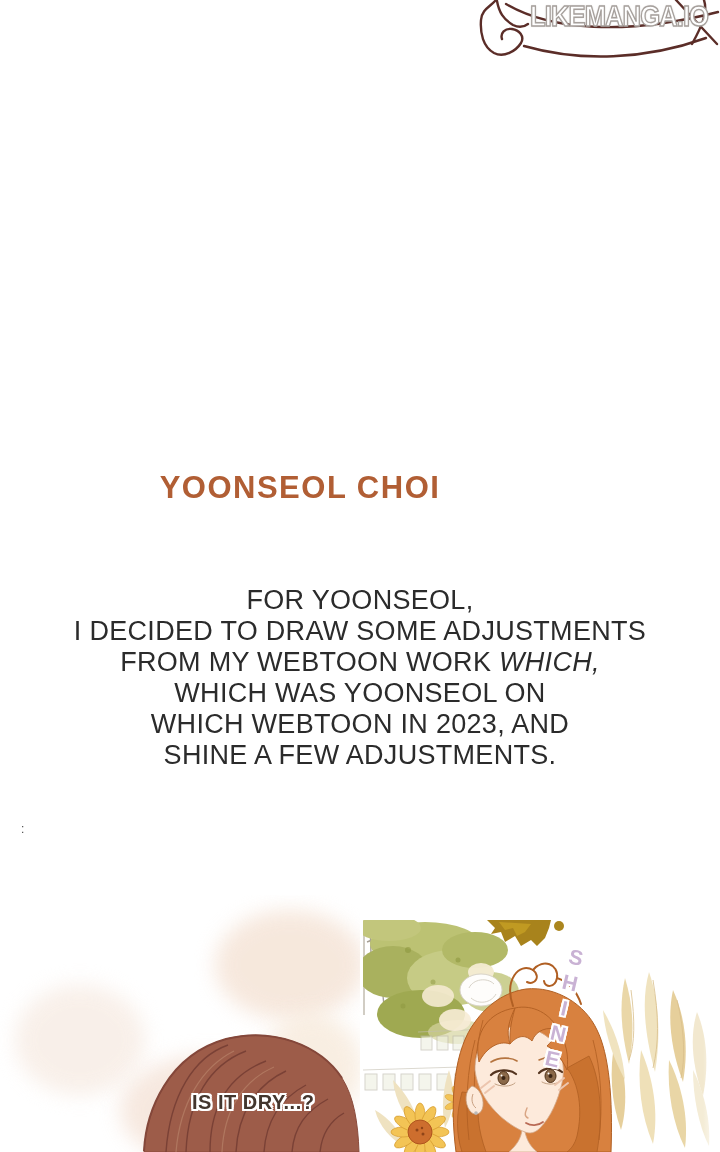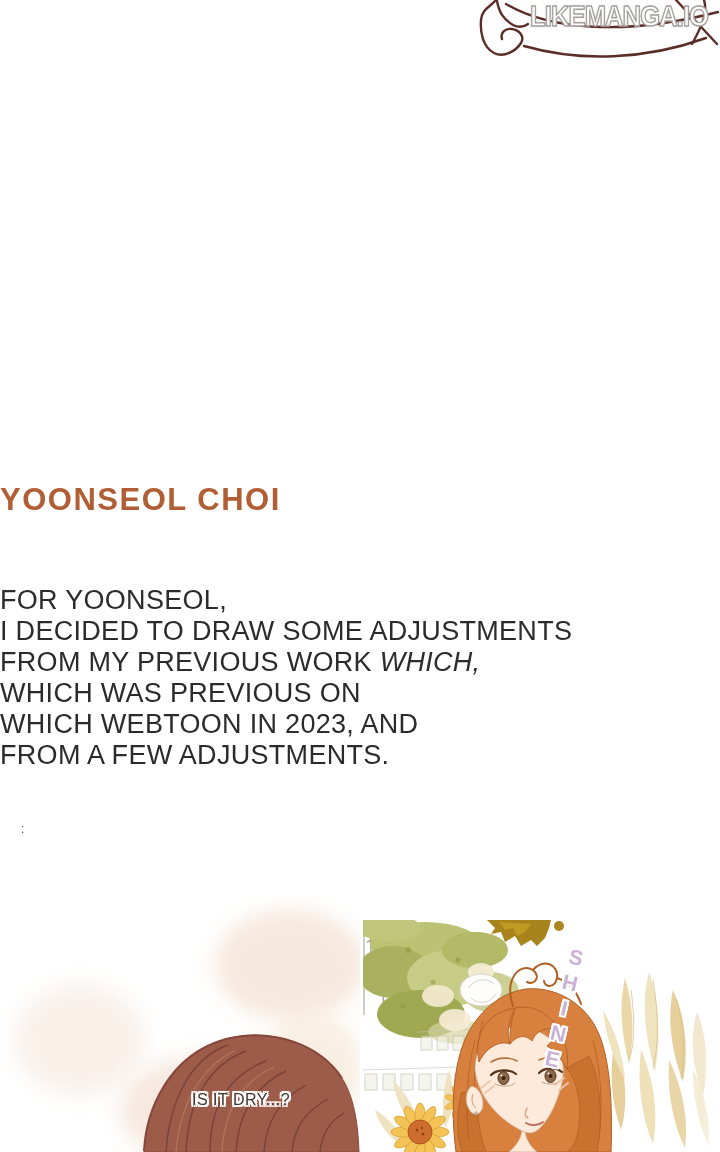--- a/index.html
+++ b/index.html
@@ -11,40 +11,40 @@
   .top-deco{position:absolute;left:440px;top:0;width:280px;height:66px;}
   .watermark{
     position:absolute;top:0;left:530px;white-space:nowrap;
     font-weight:700;font-size:27px;letter-spacing:-1px;color:#ffffff;
     -webkit-text-stroke:1.3px #a6a09c;
     text-shadow:0 0 2px #b3ada8;
     transform:scale(.95,1.08);transform-origin:top left;
   }
   
   .title{
-    position:absolute;top:470px;left:0;width:600px;
-    font-size:31px;font-weight:700;letter-spacing:1.5px;color:#b15e34;margin-top:12px;
+    position:absolute;top:470px;left:0;width:600px;text-align:center;
+    font-size:31px;font-weight:700;letter-spacing:1.5px;color:#b15e34;
   }
   .note{
-    position:absolute;top:585px;left:0;width:720px;
+    position:absolute;top:585px;left:0;width:720px;text-align:center;
     font-size:27px;line-height:31px;color:#2b2b2b;letter-spacing:.3px;
   }
   .note .it{font-style:italic;}
   .margin-mark{position:absolute;left:21px;top:822px;font-size:12px;color:#4a4a4a;}
   
   .art-left{position:absolute;left:0;top:895px;width:360px;height:257px;overflow:hidden;}
   .splotch{position:absolute;border-radius:50%;filter:blur(10px);}
   .s1{left:215px;top:15px;width:150px;height:110px;background:#f5e4d7;opacity:.85;}
   .s2{left:15px;top:90px;width:130px;height:110px;background:#f7ece4;opacity:.8;}
   .s3{left:120px;top:160px;width:180px;height:110px;background:#f3dfd2;opacity:.7;}
   .s4{left:262px;top:118px;width:100px;height:110px;background:#f7eadb;opacity:.8;}
   .hair-left{position:absolute;left:128px;top:128px;}
   .speech{
     position:absolute;left:192px;top:196px;white-space:nowrap;
-    font-size:16px;font-weight:400;letter-spacing:.5px;color:#43362e;
+    font-size:20px;font-weight:700;letter-spacing:.5px;color:#43362e;
     text-shadow:-2px -2px 0 #fff,0 -2px 0 #fff,2px -2px 0 #fff,-2px 0 0 #fff,
                  2px 0 0 #fff,-2px 2px 0 #fff,0 2px 0 #fff,2px 2px 0 #fff;
   }
   
   .art-right{position:absolute;left:363px;top:920px;width:357px;height:232px;overflow:hidden;background:#ffffff;}
   .sfx{
     position:absolute;left:203px;top:26px;
     writing-mode:vertical-lr;text-orientation:upright;
     font-size:21px;font-weight:700;letter-spacing:3px;color:#c9b2d4;
     transform:rotate(13deg);transform-origin:top center;
@@ -68,24 +68,24 @@
     </g>
   </svg>
 
   <div class="watermark">LIKEMANGA.IO</div>
 
   <div class="title">YOONSEOL CHOI</div>
 
   <div class="note">
     <div>FOR YOONSEOL,</div>
     <div>I DECIDED TO DRAW SOME ADJUSTMENTS</div>
-    <div><span>FROM MY PREVIOUS WORK </span><span class="it">WHICH,</span></div>
-    <div>WHICH WAS PREVIOUS ON</div>
+    <div><span>FROM MY WEBTOON WORK </span><span class="it">WHICH,</span></div>
+    <div>WHICH WAS YOONSEOL ON</div>
     <div>WHICH WEBTOON IN 2023, AND</div>
-    <div>FROM A FEW ADJUSTMENTS.</div>
+    <div>SHINE A FEW ADJUSTMENTS.</div>
   </div>
 
   <div class="margin-mark">:</div>
 
   <div class="art-left">
     <div class="splotch s1"></div>
     <div class="splotch s2"></div>
     <div class="splotch s3"></div>
     <div class="splotch s4"></div>
 

